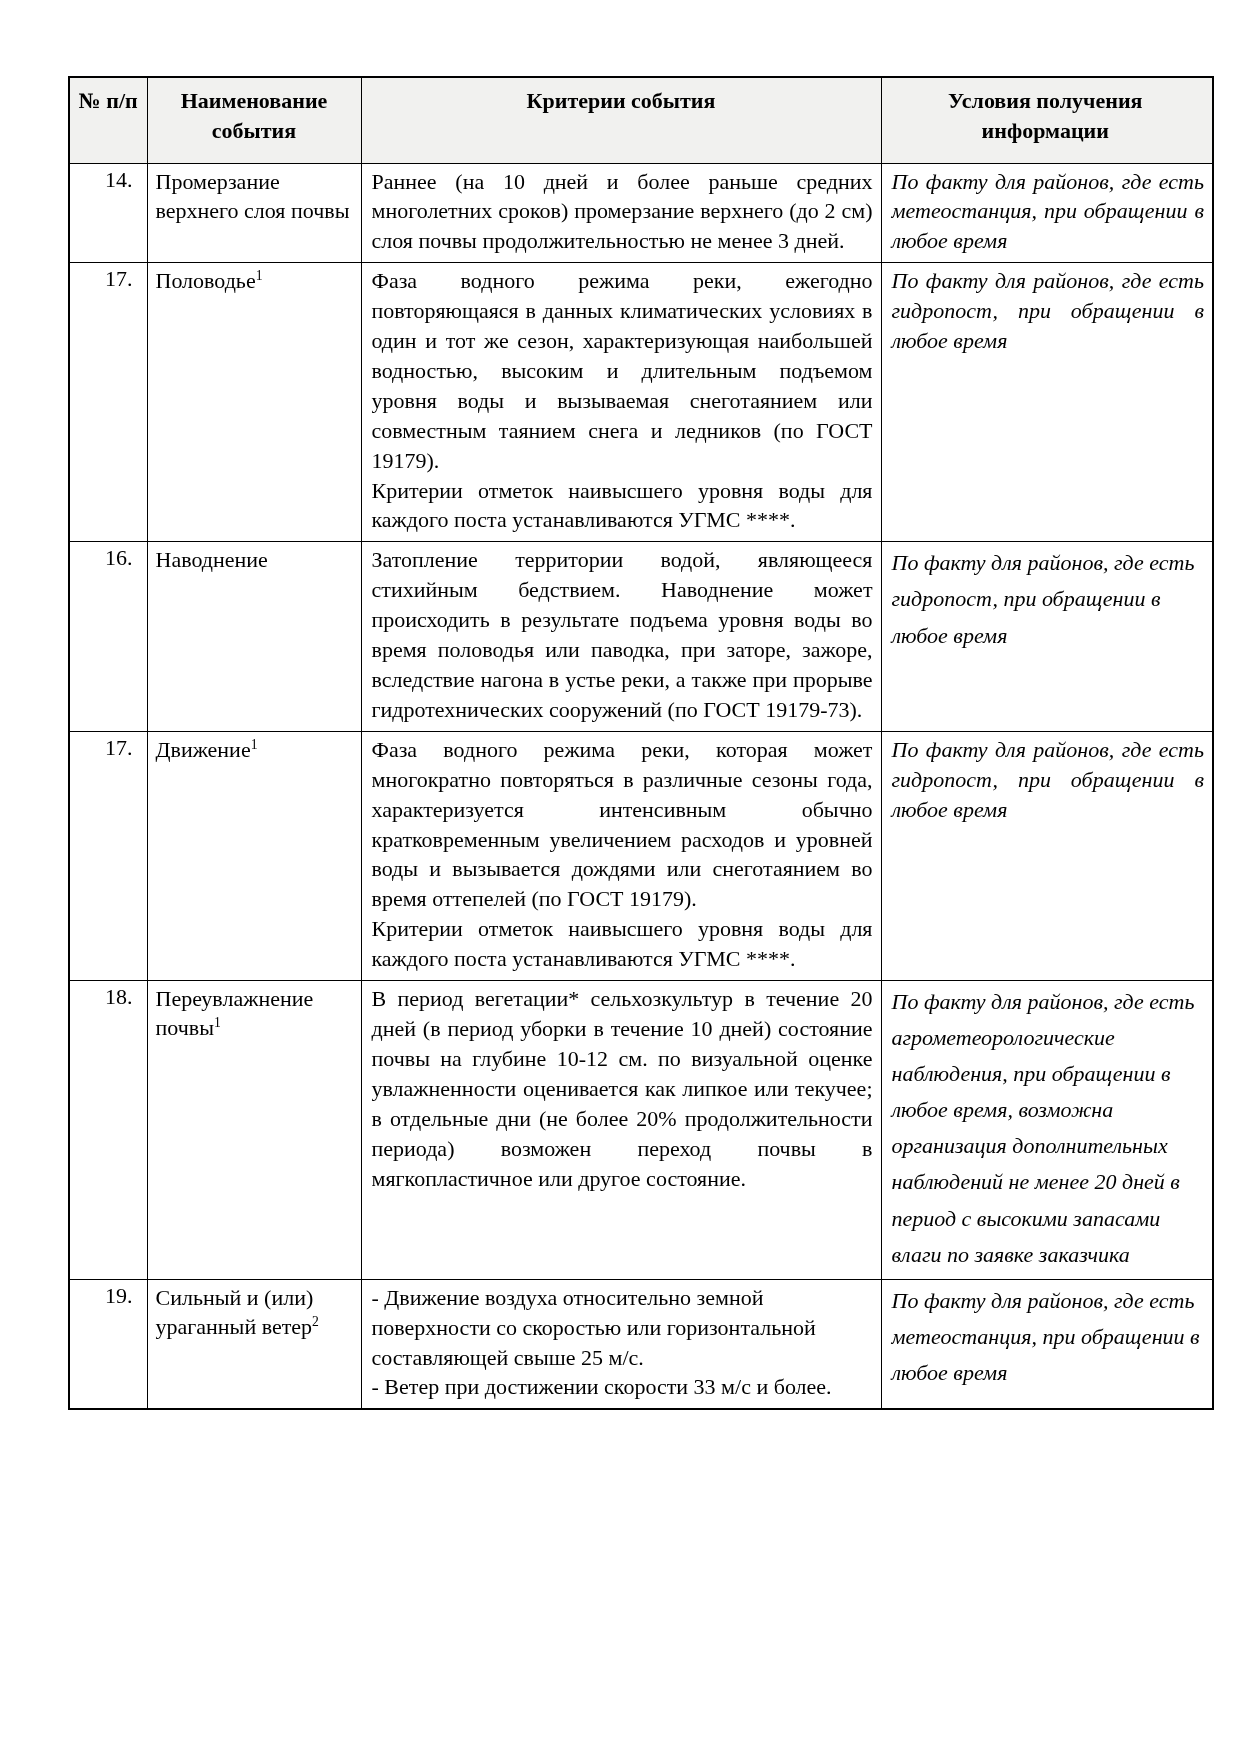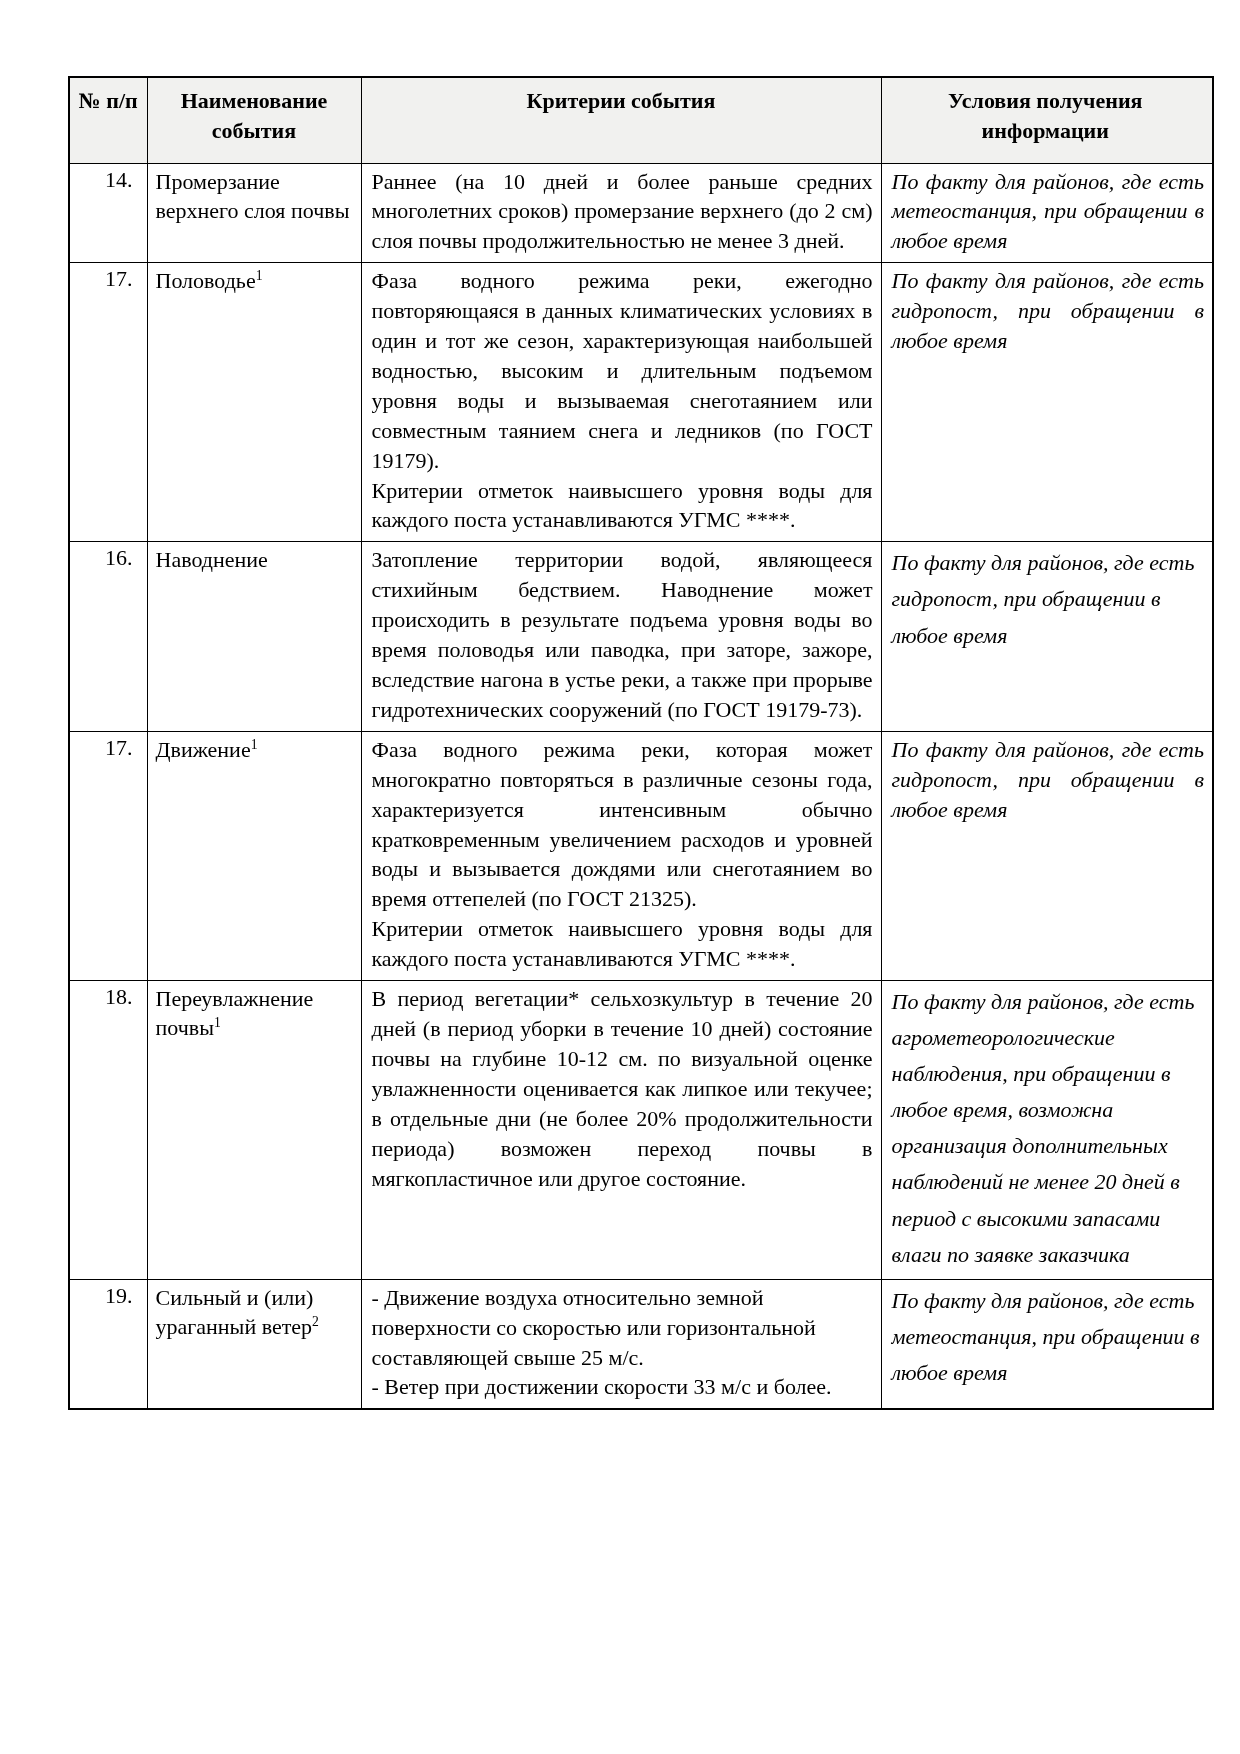--- a/index.html
+++ b/index.html
@@ -92,21 +92,21 @@
             <p class="justify tight">Затопление территории водой, являющееся стихийным бедствием. Наводнение может происходить в результате подъема уровня воды во время половодья или паводка, при заторе, зажоре, вследствие нагона в устье реки, а также при прорыве гидротехнических сооружений (по ГОСТ 19179-73).</p>
           </td>
           <td class="c-cond">
             <p class="loose">По факту для районов, где есть гидропост, при обращении в любое время</p>
           </td>
         </tr>
         <tr>
           <td class="c-num"><span>17.</span></td>
           <td class="c-name"><span>Движение</span><sup>1</sup></td>
           <td class="c-crit">
-            <p class="justify tight">Фаза водного режима реки, которая может многократно повторяться в различные сезоны года, характеризуется интенсивным обычно кратковременным увеличением расходов и уровней воды и вызывается дождями или снеготаянием во время оттепелей (по ГОСТ 21325).</p>
+            <p class="justify tight">Фаза водного режима реки, которая может многократно повторяться в различные сезоны года, характеризуется интенсивным обычно кратковременным увеличением расходов и уровней воды и вызывается дождями или снеготаянием во время оттепелей (по ГОСТ 19179).</p>
             <p class="justify tight">Критерии отметок наивысшего уровня воды для каждого поста устанавливаются УГМС ****.</p>
           </td>
           <td class="c-cond">
             <p class="justify tight">По факту для районов, где есть гидропост, при обращении в любое время</p>
           </td>
         </tr>
         <tr>
           <td class="c-num"><span>18.</span></td>
           <td class="c-name"><span>Переувлажнение почвы</span><sup>1</sup></td>
           <td class="c-crit">

